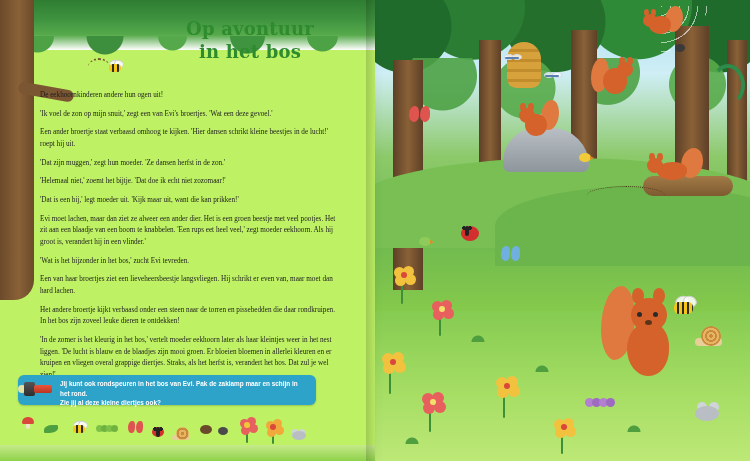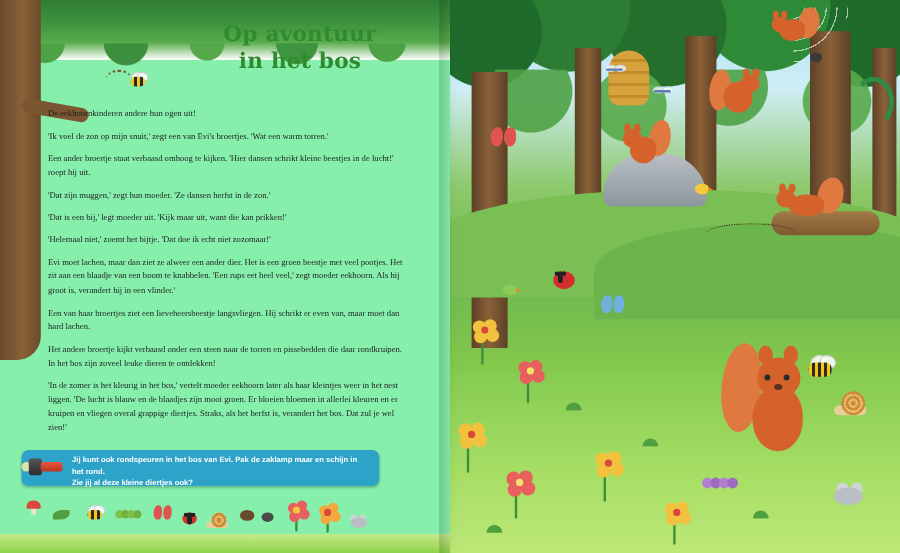--- a/index.html
+++ b/index.html
@@ -6,21 +6,21 @@
   body{
     width:750px;height:461px;overflow:hidden;
     font-family:"Liberation Sans", sans-serif;
     background:#ffffff;
   }
   #page{position:relative;width:750px;height:461px;overflow:hidden;background:#ffffff;}
 
   
   .left-page{
     position:absolute;left:0;top:0;width:375px;height:461px;
-    background:#86efac;
+    background:#bef264;
   }
   
   .left-top-foliage{
     position:absolute;left:0;top:0;width:375px;height:50px;
     background:linear-gradient(180deg,#2f7d32 0%,#3f9440 40%,#57aa4b 70%,#ffffff 100%);
   }
   .left-top-foliage:after{
     content:"";position:absolute;left:0;bottom:-14px;width:100%;height:28px;
     background:
       radial-gradient(circle at 10% 0%, #4ea246 0 16px, transparent 17px),
@@ -230,26 +230,27 @@
 
     <div class="bee-trail"></div>
     <div class="bee bee-title">
       <div class="wing w1"></div>
       <div class="wing w2"></div>
       <div class="body"></div>
     </div>
 
     <div class="body-text">
       <p>De eekhoornkinderen andere hun ogen uit!</p>
-      <p>'Ik voel de zon op mijn snuit,' zegt een van Evi's broertjes. 'Wat een warm torren.'</p>
+      <p>'Ik voel de zon op mijn snuit,' zegt een van Evi's broertjes. 'Wat een deze gevoel.'</p>
       <p>Een ander broertje staat verbaasd omhoog te kijken. 'Hier dansen schrikt kleine beestjes in de lucht!' roept hij uit.</p>
       <p>'Dat zijn muggen,' zegt hun moeder. 'Ze dansen herfst in de zon.'</p>
+      <p>'Helemaal niet,' zoemt het bijtje. 'Dat doe ik echt niet zozomaar!'</p>
       <p>'Dat is een bij,' legt moeder uit. 'Kijk maar uit, want die kan prikken!'</p>
-      <p>'Helemaal niet,' zoemt het bijtje. 'Dat doe ik echt niet zozomaar!'</p>
       <p>Evi moet lachen, maar dan ziet ze alweer een ander dier. Het is een groen beestje met veel pootjes. Het zit aan een blaadje van een boom te knabbelen. 'Een rups eet heel veel,' zegt moeder eekhoorn. Als hij groot is, verandert hij in een vlinder.'</p>
+      <p>'Wat is het bijzonder in het bos,' zucht Evi tevreden.</p>
       <p>Een van haar broertjes ziet een lieveheersbeestje langsvliegen. Hij schrikt er even van, maar moet dan hard lachen.</p>
       <p>Het andere broertje kijkt verbaasd onder een steen naar de torren en pissebedden die daar rondkruipen. In het bos zijn zoveel leuke dieren te ontdekken!</p>
       <p>'In de zomer is het kleurig in het bos,' vertelt moeder eekhoorn later als haar kleintjes weer in het nest liggen. 'De lucht is blauw en de blaadjes zijn mooi groen. Er bloeien bloemen in allerlei kleuren en er kruipen en vliegen overal grappige diertjes. Straks, als het herfst is, verandert het bos. Dat zul je wel zien!'</p>
     </div>
 
     <div class="banner">
       <div class="flashlight">
         <div class="beam"></div>
         <div class="head"></div>
         <div class="handle"></div>

